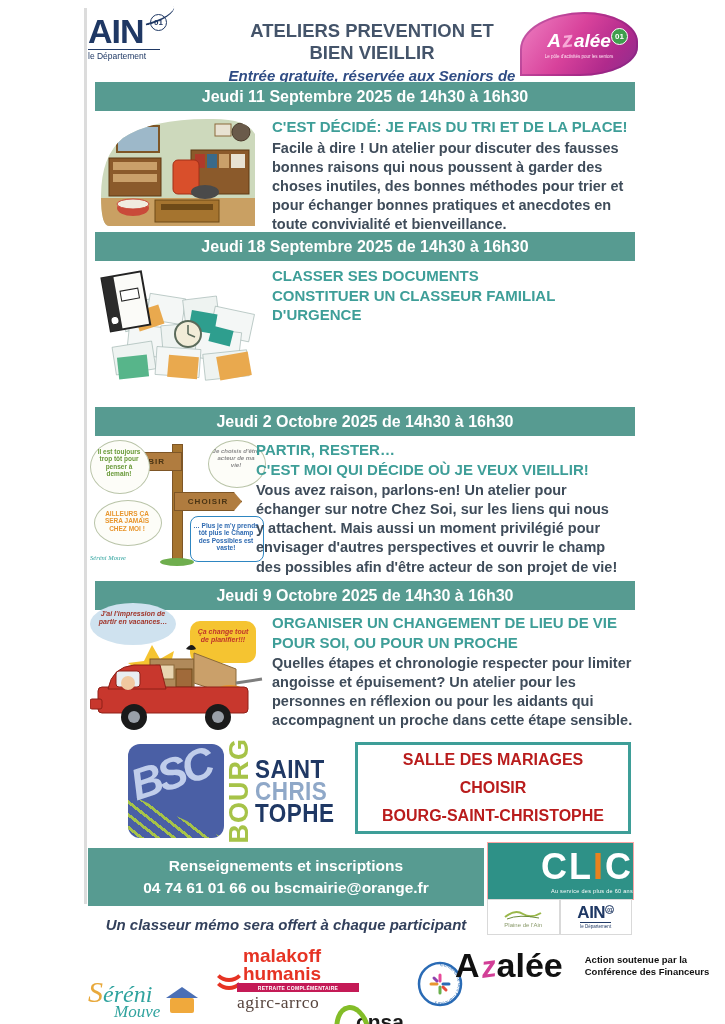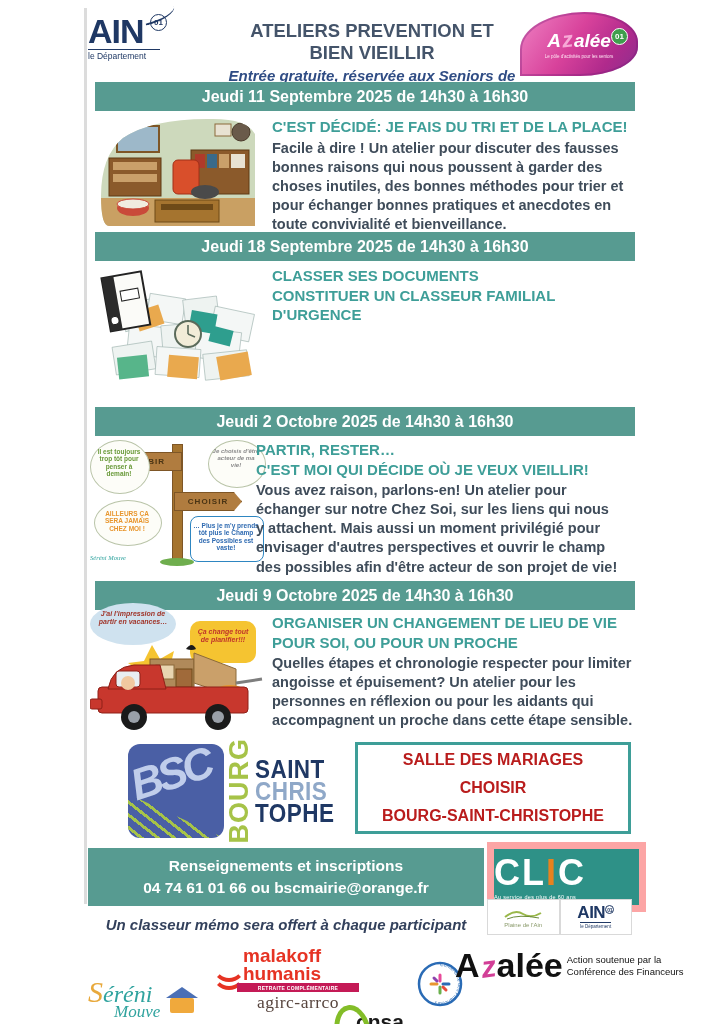--- a/index.html
+++ b/index.html
@@ -68,21 +68,21 @@
   .venue-box{border:3px solid #3E9E98;background:#fff;display:flex;flex-direction:column;
              align-items:center;justify-content:center;text-align:center;}
   .venue-line{color:#b91c1c;font-size:16px;font-weight:800;line-height:1.75;}
 
   
   .contact-banner{background:#579B91;color:#fff;display:flex;flex-direction:column;align-items:center;justify-content:center;}
   .contact-line{font-size:15.5px;font-weight:700;line-height:1.45;}
   .note-line{font-size:15px;font-style:italic;font-weight:700;color:#33415C;text-align:center;}
 
   
-  .clic-box{background:#2E9187;display:flex;flex-direction:column;align-items:flex-start;justify-content:center;border:7px solid #fca5a5;}
+  .clic-box{background:#2E9187;display:flex;flex-direction:column;align-items:flex-end;justify-content:center;border:1px solid #fca5a5;}
   .clic-word{font-size:36px;font-weight:900;color:#fff;letter-spacing:2px;line-height:1;}
   .clic-word .oi{color:#E8821E;}
   .clic-tag{font-size:5.5px;color:#fff;margin-top:3px;letter-spacing:0.3px;}
   .partner-row{display:flex;}
   .pcell{border:1px solid #d9d9d9;background:#fff;flex:1;display:flex;flex-direction:column;align-items:center;justify-content:center;overflow:hidden;}
   .plaine-name{font-size:6px;color:#8a9a6a;margin-top:1px;}
   .ain-small-word{font-size:17px;font-weight:800;color:#1F3864;line-height:0.9;letter-spacing:-0.5px;position:relative;}
   .ain-small-badge{font-size:5px;border:1px solid #1F3864;border-radius:50%;width:7px;height:7px;display:inline-flex;align-items:center;justify-content:center;vertical-align:top;color:#1F3864;}
   .ain-small-dep{font-size:4.5px;color:#1F3864;border-top:1px solid #1F3864;padding-top:1px;margin-top:1px;}
 
@@ -94,29 +94,29 @@
   .house{position:relative;width:30px;height:26px;margin-left:6px;}
   .house-roof{width:0;height:0;border-left:16px solid transparent;border-right:16px solid transparent;border-bottom:11px solid #4a6fb5;}
   .house-body{width:24px;height:15px;background:#f0a93c;margin-left:4px;border-radius:2px;}
   .malakoff{display:flex;align-items:center;}
   .mk-icon{position:relative;width:26px;height:26px;margin-right:5px;}
   .mk-arc{position:absolute;left:0;width:26px;border-radius:50%;border:4px solid #E63323;border-top-color:transparent;border-left-color:transparent;border-right-color:transparent;}
   .mk-text{color:#E63323;font-size:19px;font-weight:800;line-height:0.95;}
   .agirc{width:122px;}
   .agirc-bar{height:9px;background:#C41A56;color:#fff;font-size:5px;font-weight:700;
              display:flex;align-items:center;justify-content:center;letter-spacing:0.3px;}
-  .agirc-name{font-family:"Liberation Serif",serif;font-size:17.5px;color:#57453E;letter-spacing:0.5px;line-height:1.2;text-align:center;}
+  .agirc-name{font-family:"Liberation Serif",serif;font-size:17.5px;color:#57453E;letter-spacing:0.5px;line-height:1.2;}
   .cnsa{position:relative;width:92px;text-align:left;}
   .cnsa-arc{position:absolute;left:-2px;top:-6px;width:26px;height:22px;border-radius:50% 50% 0 0/100% 100% 0 0;border:5px solid #83BD28;border-bottom:none;transform:rotate(-12deg);}
   .cnsa-name{font-size:21px;font-weight:800;color:#1a1a1a;margin-left:22px;line-height:1;}
   .conf-circle{width:46px;height:46px;}
   .az-footer{display:flex;align-items:flex-end;}
   .az-word{font-size:34px;font-weight:900;color:#111;line-height:0.8;display:flex;align-items:baseline;}
   .az-z{color:#D23F97;font-size:30px;font-weight:800;font-style:italic;transform:rotate(-8deg);display:inline-block;margin:0 1px;}
-  .az-caption{font-size:9.5px;font-weight:400;color:#111;line-height:1.2;white-space:pre-line;margin-left:4px;margin-bottom:2px;}
+  .az-caption{font-size:9.5px;font-weight:700;color:#111;line-height:1.2;white-space:pre-line;margin-left:22px;margin-bottom:2px;}
 </style>
 </head>
 <body>
 
 <div class="page">
   <div class="abs scan-edge"></div>
 
   <div class="abs header">
     <div class="ain-logo">
       <div class="ain-swoosh"></div>

